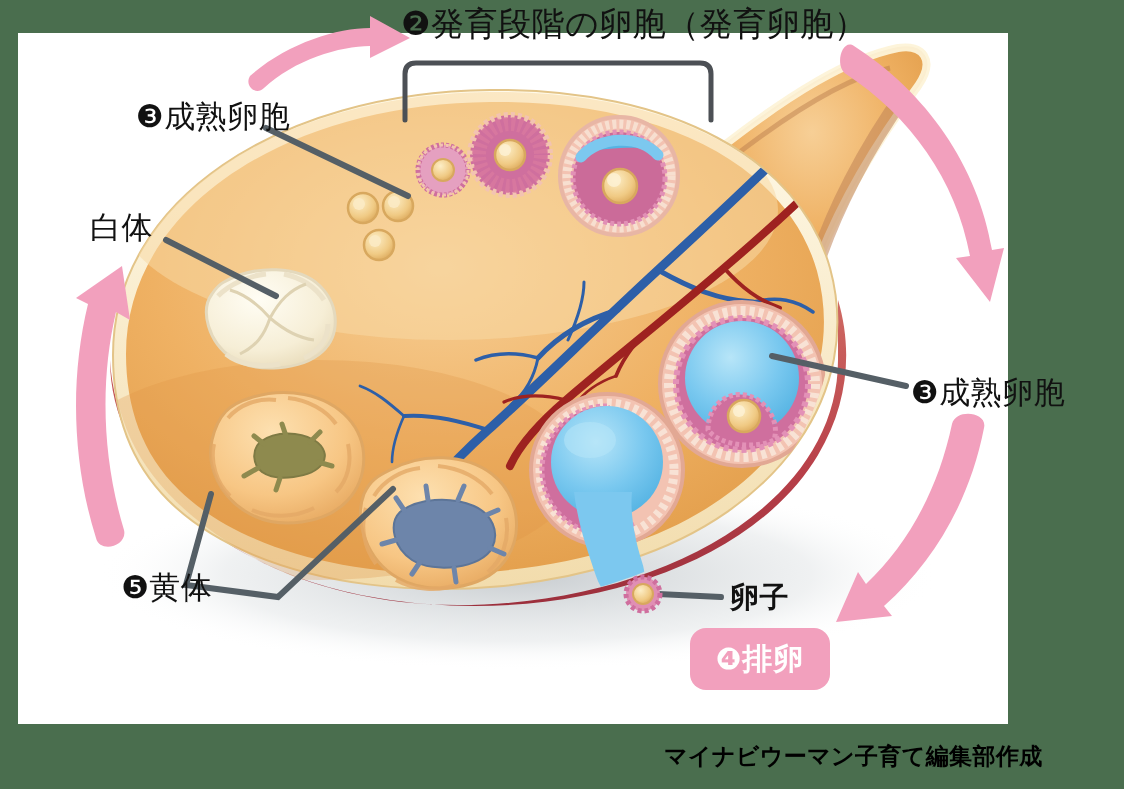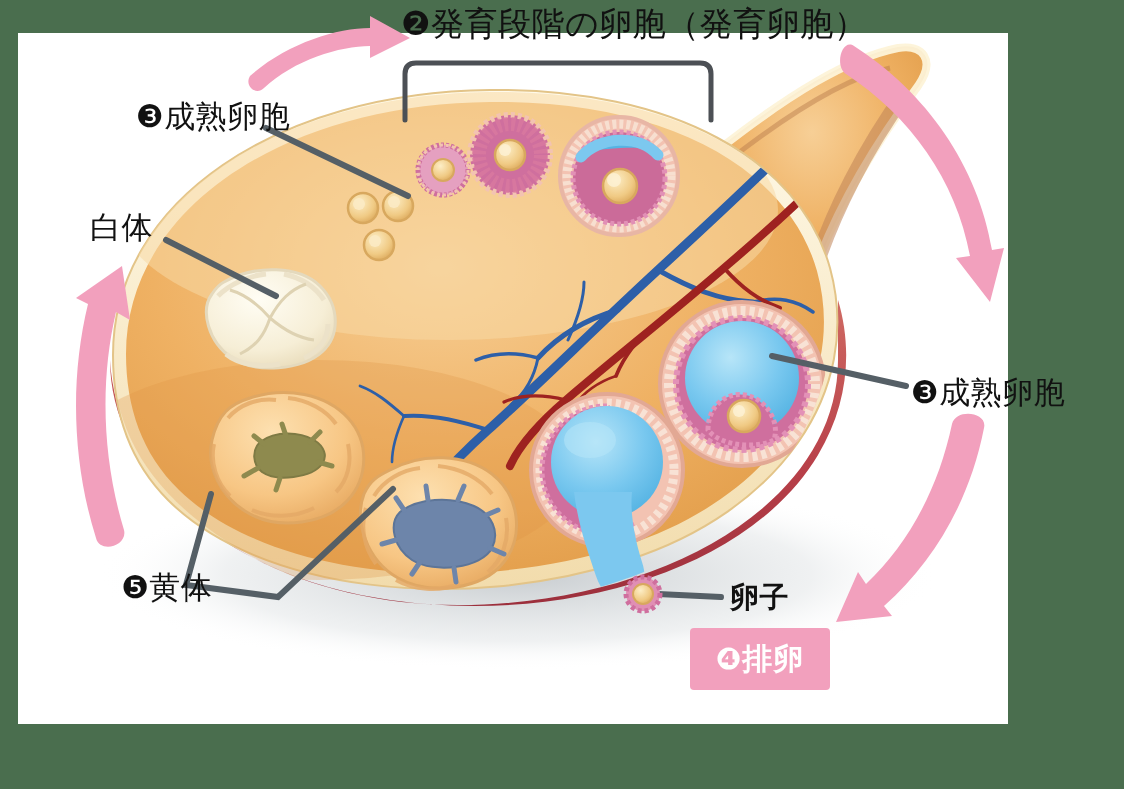--- a/index.html
+++ b/index.html
@@ -30,21 +30,21 @@
   }
   .lbl-title{left:383px;top:2px;font-size:33px;}
   .lbl-primordial{left:118px;top:96px;font-size:31px;}
   .lbl-albicans{left:72px;top:207px;font-size:31px;text-align:center;}
   .lbl-mature{left:893px;top:372px;font-size:31px;}
   .lbl-luteum{left:103px;top:567px;font-size:31px;}
   .lbl-ovum{left:712px;top:578px;font-size:29px;font-weight:bold;}
 
   .badge{
     position:absolute;left:672px;top:628px;
-    width:140px;height:62px;border-radius:4px;
+    width:140px;height:62px;border-radius:16px;
     background:#f2a0bd;
     display:flex;align-items:center;justify-content:center;
     color:#ffffff;font-size:30px;font-weight:700;letter-spacing:1px;
   }
 
   .credit{
     position:absolute;left:646px;top:741px;
     color:#000000;font-size:23px;font-weight:700;letter-spacing:.4px;
     white-space:nowrap;
   }
@@ -281,14 +281,15 @@
   <div class="lbl lbl-albicans">白体</div>
 
   <div class="lbl lbl-luteum">❺黄体</div>
 
   <div class="lbl lbl-mature">❸成熟卵胞</div>
 
   <div class="lbl lbl-ovum">卵子</div>
 
   <div class="badge">❹排卵</div>
 
+  <div class="credit">マイナビウーマン子育て編集部作成</div>
 
 </div>
 
 </body></html>

